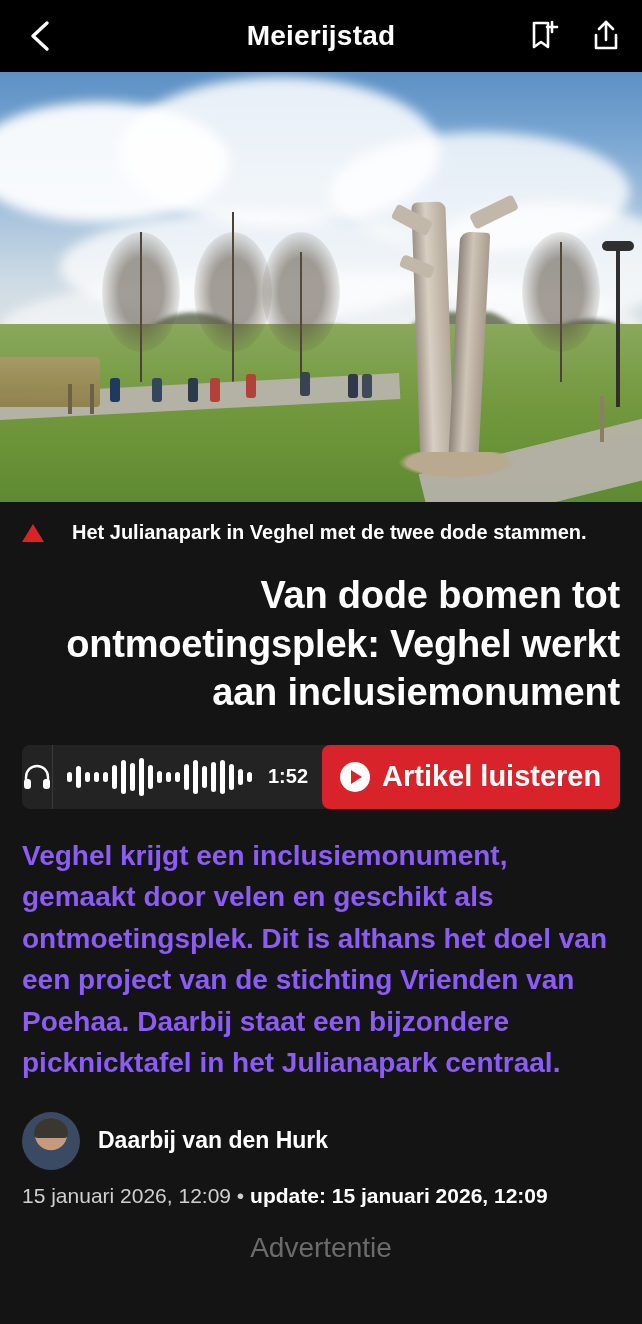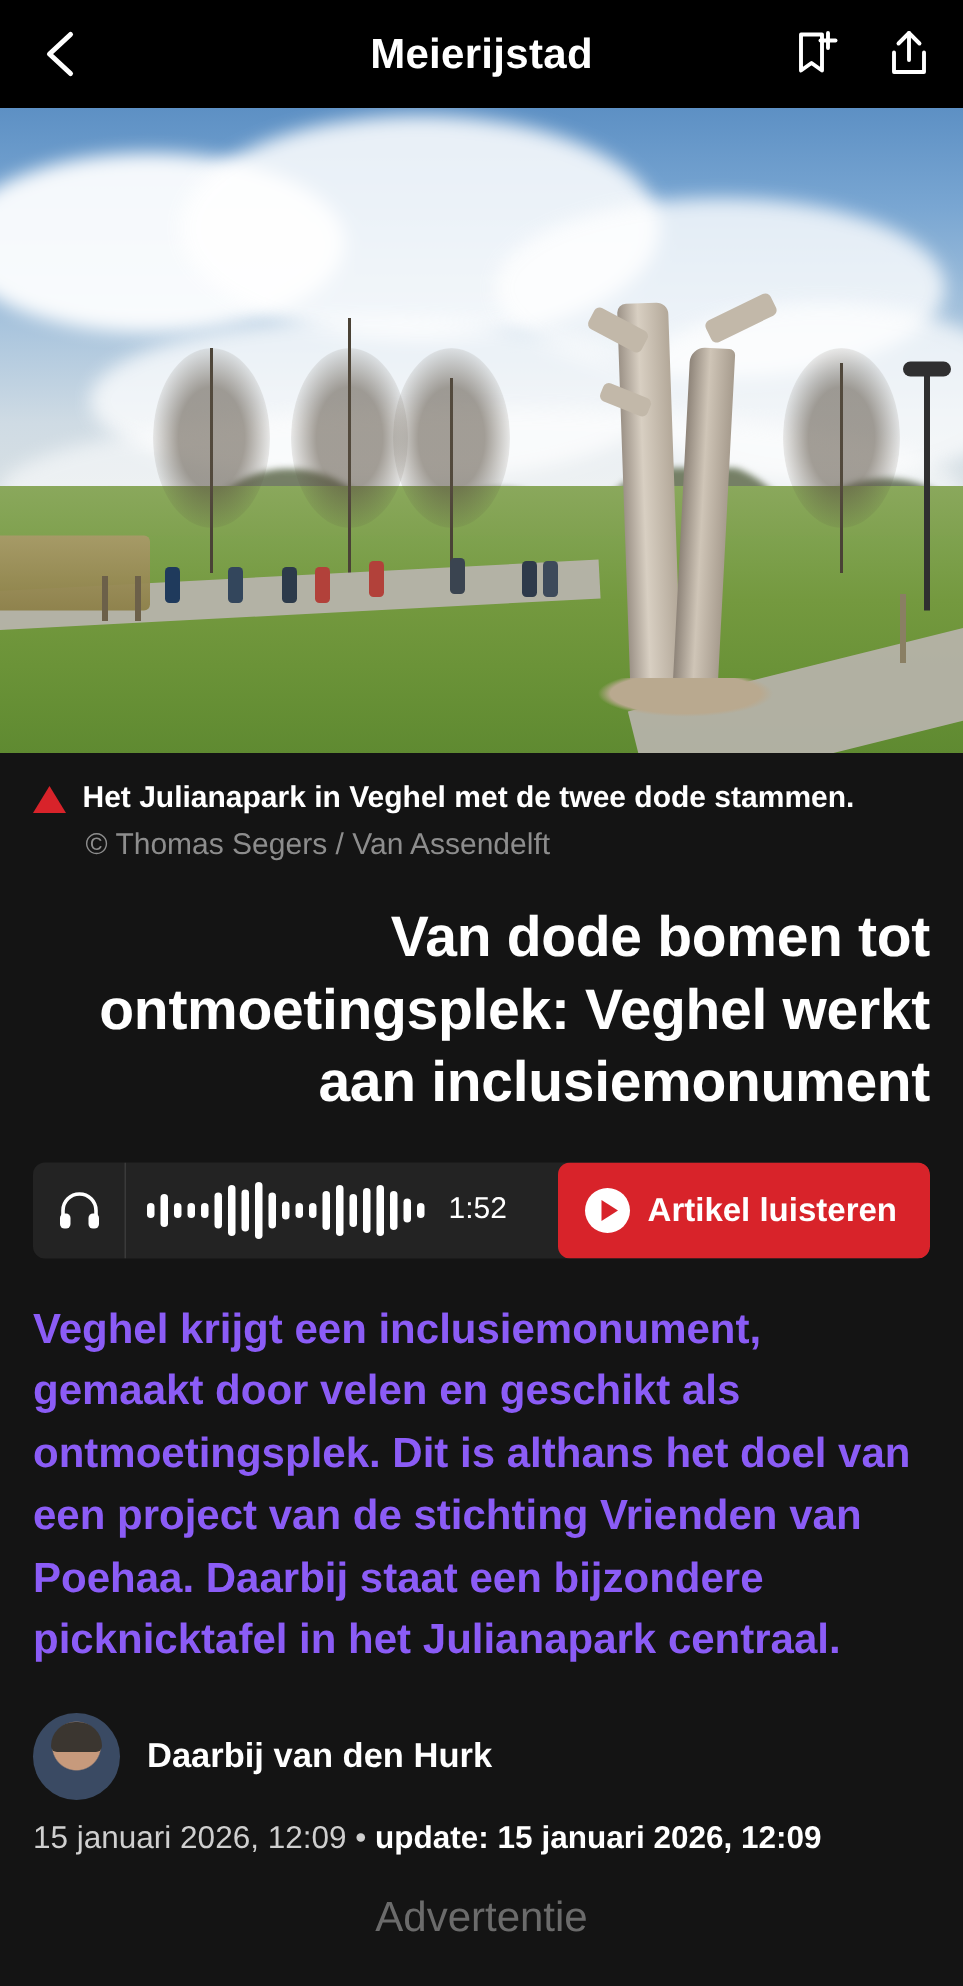--- a/index.html
+++ b/index.html
@@ -207,21 +207,21 @@
   .post3 { left: 600px; bottom: 60px; height: 46px; background:#8a7f63; }
 
   
   .caption-wrap {
     padding: 18px 22px 0 22px;
     background: #141414;
   }
   .caption-line {
     display: flex;
     align-items: flex-start;
-    gap: 11px;
+    gap: 28px;
   }
   .tri {
     width: 0; height: 0;
     border-left: 11px solid transparent;
     border-right: 11px solid transparent;
     border-bottom: 18px solid #d8232a;
     margin-top: 4px;
     flex: 0 0 auto;
   }
   .caption-text {
@@ -277,35 +277,35 @@
   }
   .wave i {
     display: block;
     width: 5px;
     background: #ffffff;
     border-radius: 3px;
   }
   .audio-time {
     color: #ffffff;
     font-size: 20px;
-    font-weight: normal;
+    font-weight: bold;
     margin-left: 2px;
     margin-right: 14px;
     white-space: nowrap;
   }
   .listen-btn {
     margin-left: auto;
     background: #d8232a;
     height: 64px;
     display: flex;
     align-items: center;
     gap: 12px;
     padding: 0 22px 0 18px;
     color: #ffffff;
-    font-size: 22px;
+    font-size: 29px;
     font-weight: bold;
     border-radius: 8px;
     cursor: pointer;
     white-space: nowrap;
   }
   .play-circle {
     width: 30px; height: 30px;
     border-radius: 50%;
     background: #ffffff;
     display: flex; align-items: center; justify-content: center;
@@ -442,21 +442,20 @@
       <div class="stub s3"></div>
       <div class="tree-base"></div>
     </div>
   </div>
 
   <div class="caption-wrap">
     <div class="caption-line">
       <div class="tri"></div>
       <div class="caption-text">Het Julianapark in Veghel met de twee dode stammen.</div>
     </div>
-    <div class="credit">© Thomas Segers / Van Assendelft</div>
   </div>
 
   <h1 class="headline">Van dode bomen tot ontmoetingsplek: Veghel werkt aan inclusiemonument</h1>
 
   <div class="audio-bar">
     <div class="audio-left">
       <svg width="30" height="30" viewBox="0 0 30 30">
         <path d="M4 18 v-3 a11 11 0 0 1 22 0 v3" fill="none" stroke="#ffffff" stroke-width="2.4" stroke-linecap="round"></path>
         <rect x="2" y="17" width="7" height="10" rx="3" fill="#ffffff"></rect>
         <rect x="21" y="17" width="7" height="10" rx="3" fill="#ffffff"></rect>

